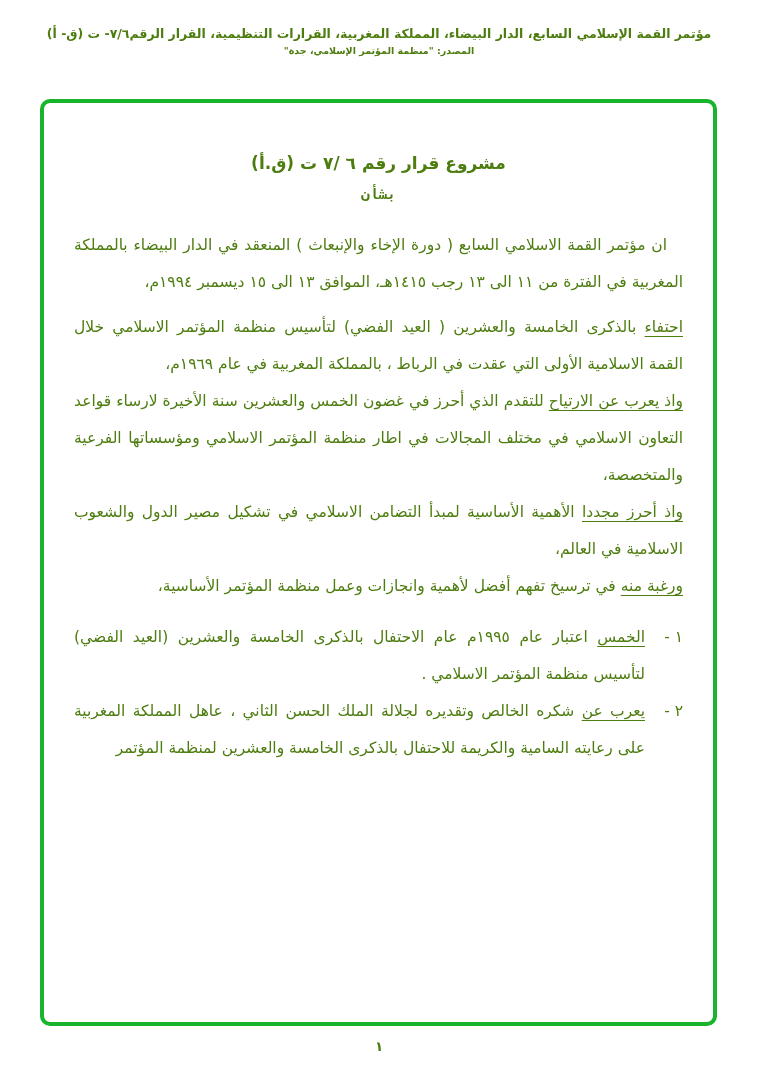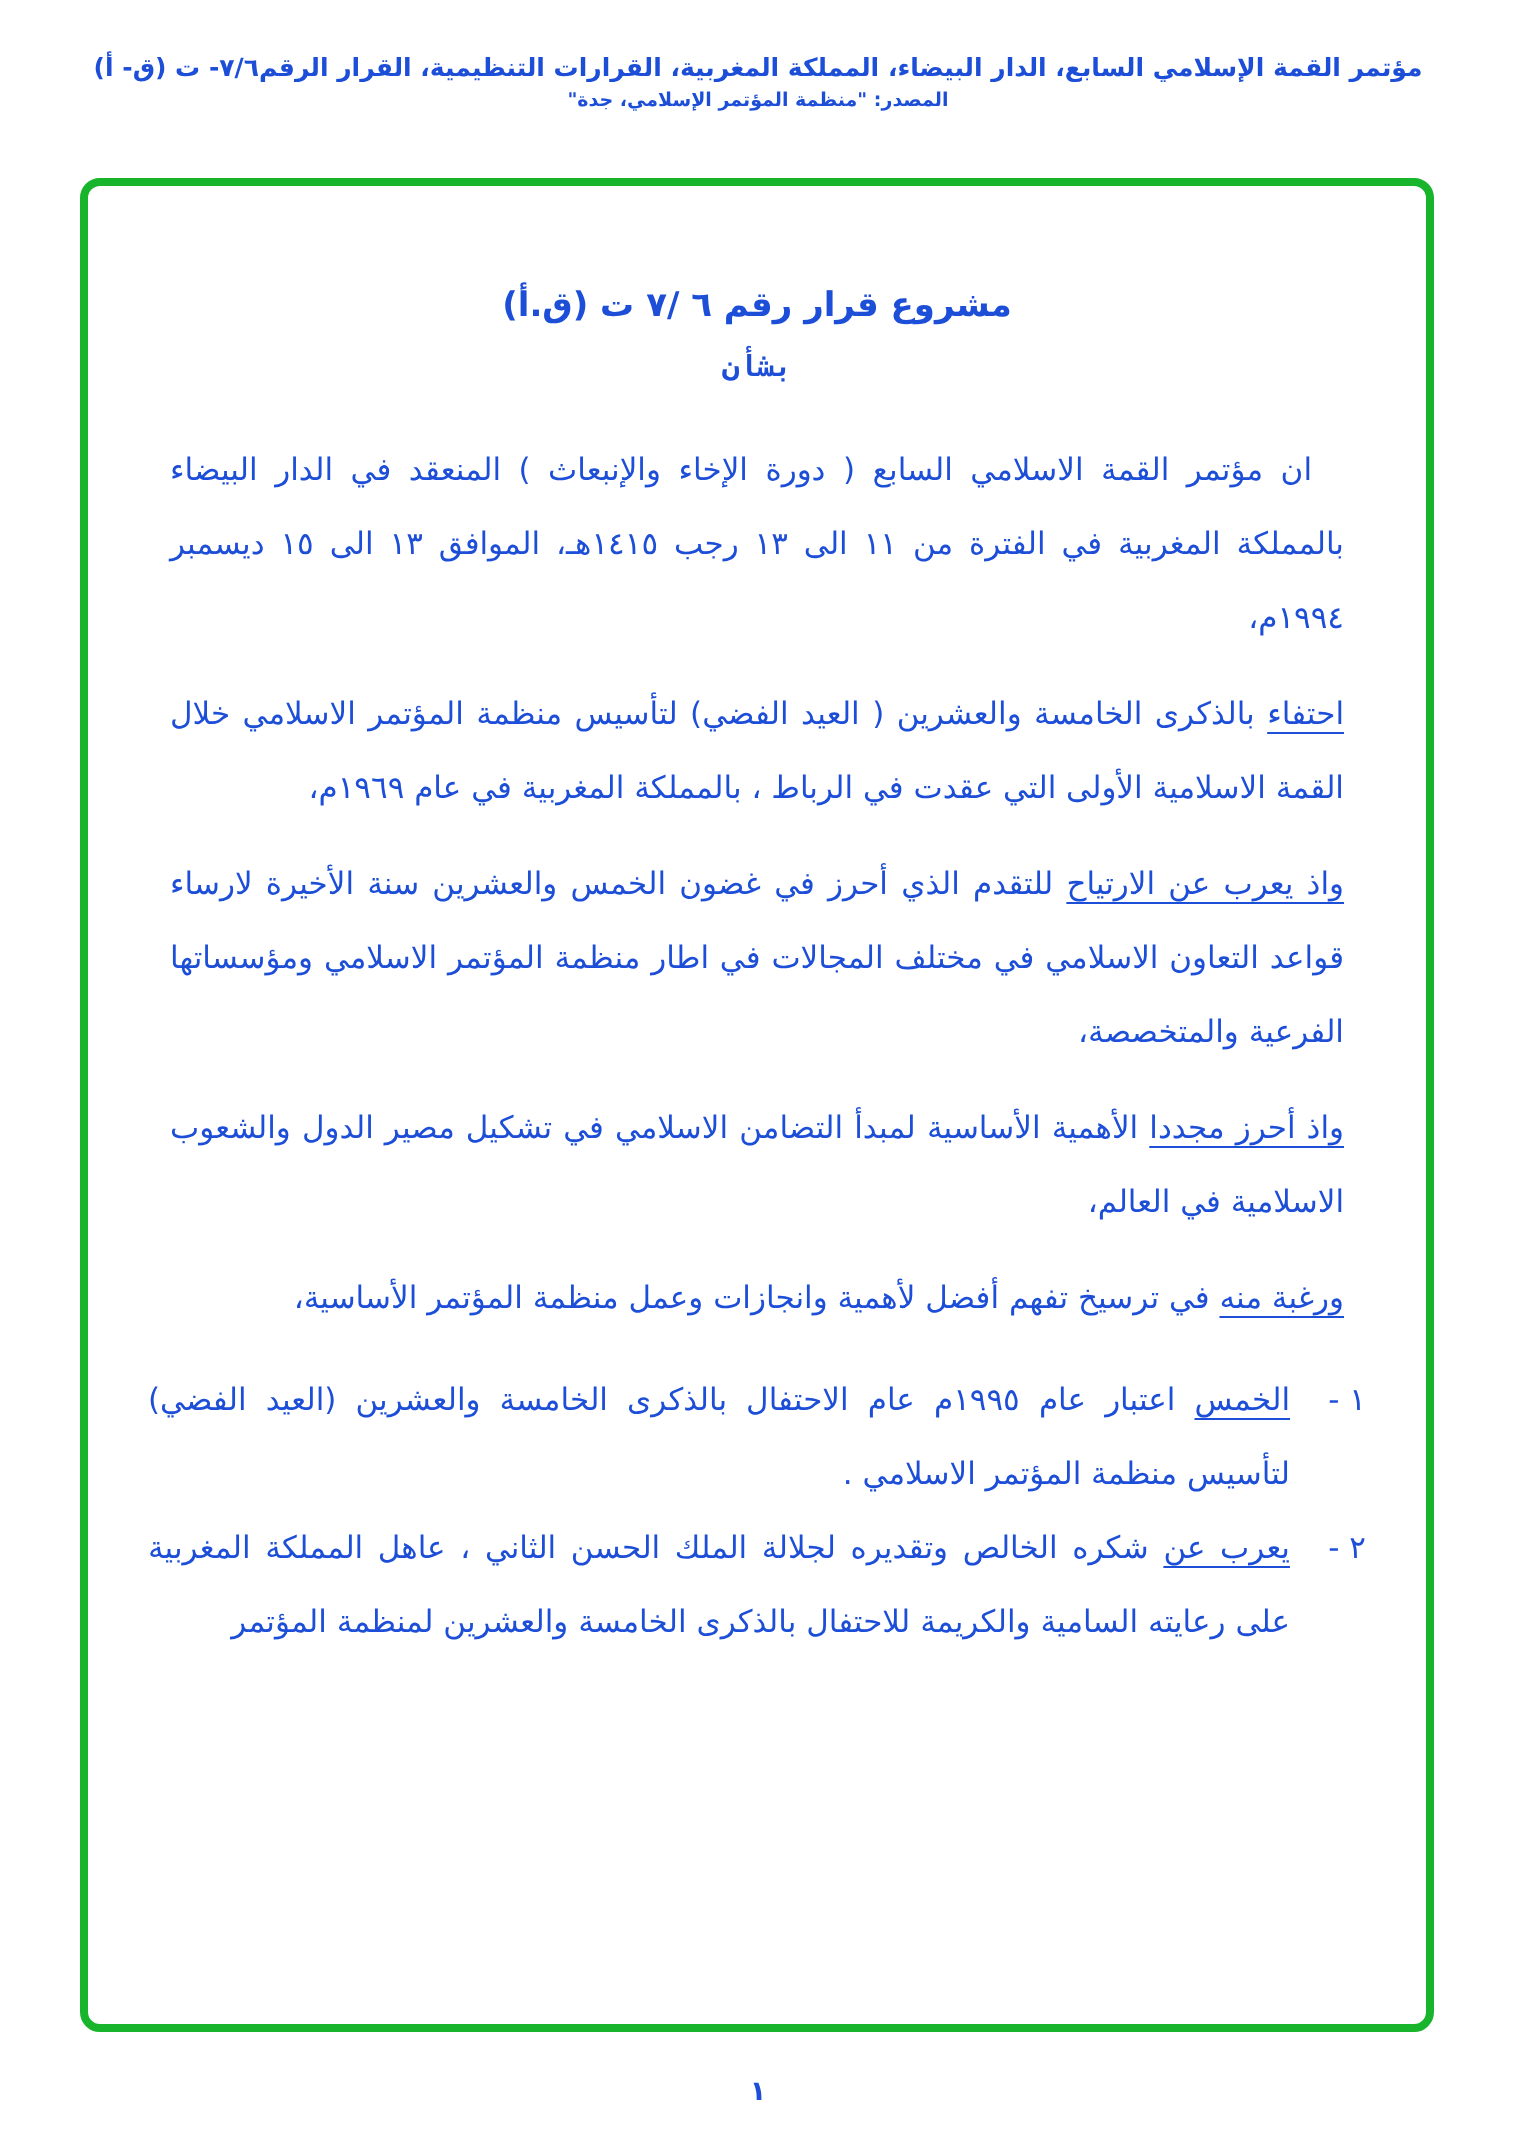--- a/index.html
+++ b/index.html
@@ -6,21 +6,21 @@
     margin: 0;
     padding: 0;
     background: #ffffff;
   }
   .page {
     position: relative;
     width: 758px;
     height: 1078px;
     background: #ffffff;
     font-family: "DejaVu Sans", sans-serif;
-    color: #1d4ed8;
+    color: #4d7c0f;
     overflow: hidden;
   }
 
   
   .doc-header {
     position: absolute;
     top: 26px;
     left: 0;
     right: 0;
     text-align: center;
@@ -34,21 +34,21 @@
   .doc-header .line2 {
     margin-top: 4px;
     font-size: 9.5px;
     font-weight: bold;
   }
 
   
   .frame {
     position: absolute;
     left: 40px;
-    top: 89px;
+    top: 99px;
     width: 677px;
     height: 927px;
     box-sizing: border-box;
     border: 4px solid #18b42b;
     border-radius: 10px;
     background: #ffffff;
   }
   .frame-inner {
     direction: rtl;
     padding: 50px 30px 0 30px;
@@ -60,21 +60,21 @@
   .res-title .t2 { font-size: 14.5px; margin-top: 13px; font-family: Liberation Mono, monospace; }
   .res-title .t3 { font-size: 15.5px; margin-top: 12px; }
 
   
   .bodytext {
     margin-top: 24px;
     font-size: 15.5px;
     line-height: 37px;
     text-align: justify;
   }
-  .para { margin: 11px; }
+  .para { margin: 0; }
   .para.opening { text-indent: 16px; }
   .para.gap-top { margin-top: 8px; }
   .lead-u {
     text-decoration: underline;
     text-underline-offset: 4px;
   }
 
   
   .items {
     margin-top: 14px;

